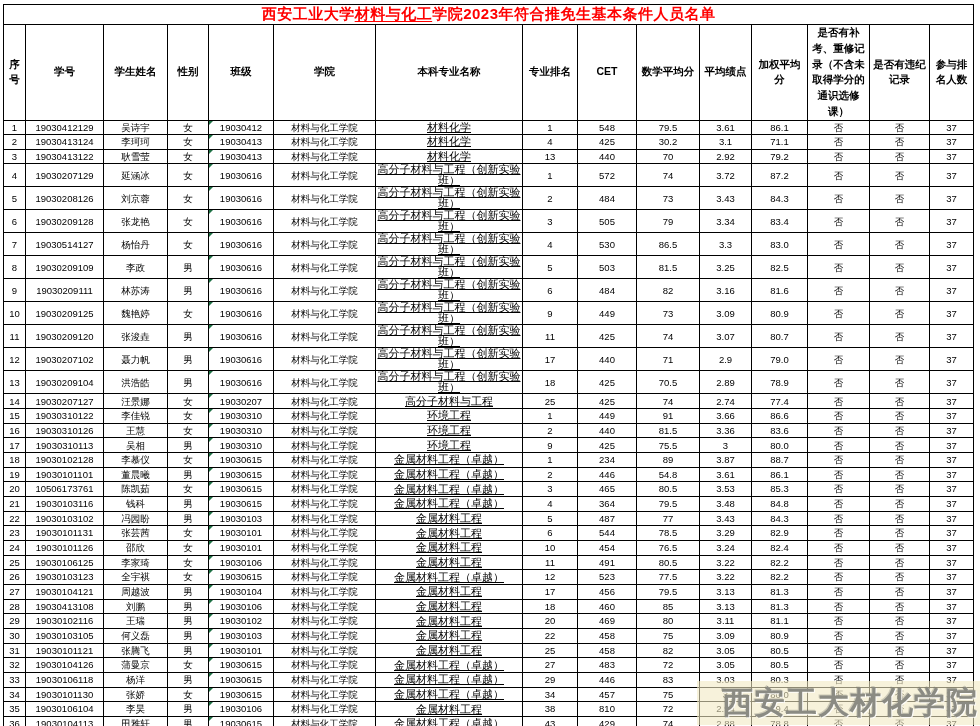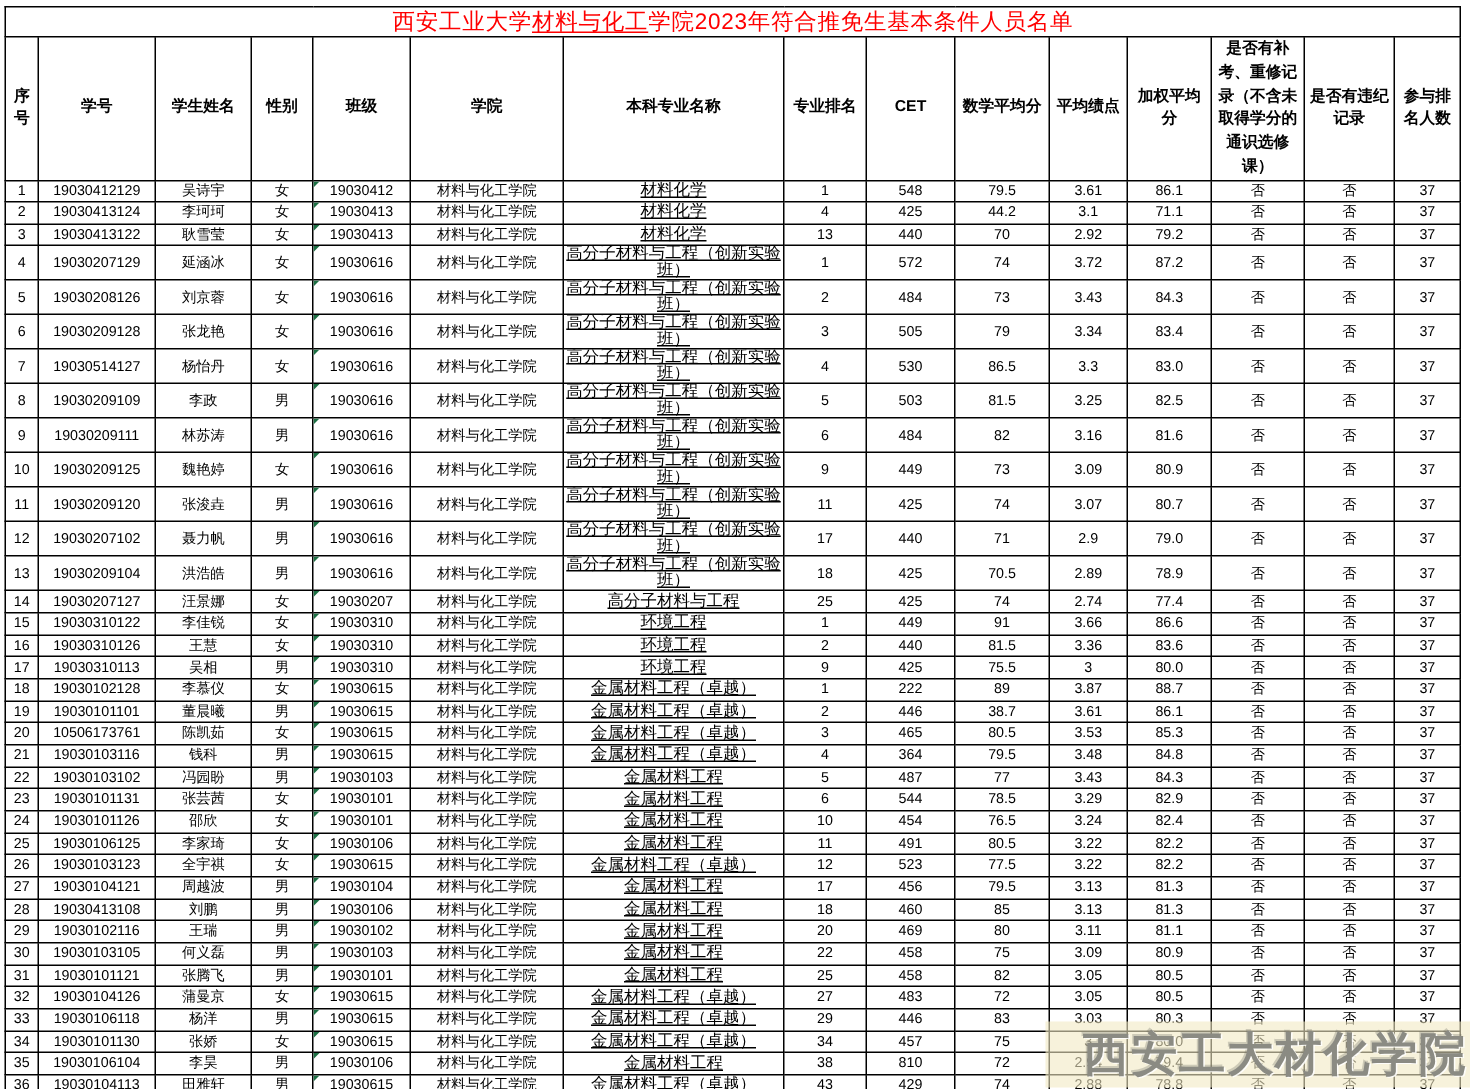--- a/index.html
+++ b/index.html
@@ -22,21 +22,21 @@
     border: 1px solid #000;
     padding: 0;
     text-align: center;
     vertical-align: middle;
     overflow: hidden;
     white-space: normal;
   }
   .title-cell {
     height: 16px;
     font-size: 15px;
-    font-weight: normal;
+    font-weight: bold;
     color: #ff0000;
     letter-spacing: .5px;
   }
   .title-cell .u-part { text-decoration: underline; text-underline-offset: 2px; }
   tr.head-row th {
     height: 92px;
     font-size: 10.5px;
     font-weight: 700;
     line-height: 1.5;
     padding: 0 2px;
@@ -142,21 +142,21 @@
         <tr>
           <td class="c-index"><span class="val">2</span></td>
           <td class="c-student-id"><span class="val">19030413124</span></td>
           <td class="c-name"><span class="val">李珂珂</span></td>
           <td class="c-gender"><span class="val">女</span></td>
           <td class="c-class"><span class="tri"></span><span class="val">19030413</span></td>
           <td class="c-college"><span class="val">材料与化工学院</span></td>
           <td class="c-major"><span class="val u">材料化学</span></td>
           <td class="c-major-rank"><span class="val">4</span></td>
           <td class="c-cet"><span class="val">425</span></td>
-          <td class="c-math-avg"><span class="val">44.2</span></td>
+          <td class="c-math-avg"><span class="val">30.2</span></td>
           <td class="c-gpa"><span class="val">3.1</span></td>
           <td class="c-weighted-avg"><span class="val">71.1</span></td>
           <td class="c-retake-record"><span class="val">否</span></td>
           <td class="c-discipline-record"><span class="val">否</span></td>
           <td class="c-ranking-pool"><span class="val">37</span></td>
         </tr>
         <tr>
           <td class="c-index"><span class="val">3</span></td>
           <td class="c-student-id"><span class="val">19030413122</span></td>
           <td class="c-name"><span class="val">耿雪莹</span></td>
@@ -413,39 +413,39 @@
         </tr>
         <tr>
           <td class="c-index"><span class="val">18</span></td>
           <td class="c-student-id"><span class="val">19030102128</span></td>
           <td class="c-name"><span class="val">李慕仪</span></td>
           <td class="c-gender"><span class="val">女</span></td>
           <td class="c-class"><span class="tri"></span><span class="val">19030615</span></td>
           <td class="c-college"><span class="val">材料与化工学院</span></td>
           <td class="c-major"><span class="val u">金属材料工程（卓越）</span></td>
           <td class="c-major-rank"><span class="val">1</span></td>
-          <td class="c-cet"><span class="val">222</span></td>
+          <td class="c-cet"><span class="val">234</span></td>
           <td class="c-math-avg"><span class="val">89</span></td>
           <td class="c-gpa"><span class="val">3.87</span></td>
           <td class="c-weighted-avg"><span class="val">88.7</span></td>
           <td class="c-retake-record"><span class="val">否</span></td>
           <td class="c-discipline-record"><span class="val">否</span></td>
           <td class="c-ranking-pool"><span class="val">37</span></td>
         </tr>
         <tr>
           <td class="c-index"><span class="val">19</span></td>
           <td class="c-student-id"><span class="val">19030101101</span></td>
           <td class="c-name"><span class="val">董晨曦</span></td>
           <td class="c-gender"><span class="val">男</span></td>
           <td class="c-class"><span class="tri"></span><span class="val">19030615</span></td>
           <td class="c-college"><span class="val">材料与化工学院</span></td>
           <td class="c-major"><span class="val u">金属材料工程（卓越）</span></td>
           <td class="c-major-rank"><span class="val">2</span></td>
           <td class="c-cet"><span class="val">446</span></td>
-          <td class="c-math-avg"><span class="val">38.7</span></td>
+          <td class="c-math-avg"><span class="val">54.8</span></td>
           <td class="c-gpa"><span class="val">3.61</span></td>
           <td class="c-weighted-avg"><span class="val">86.1</span></td>
           <td class="c-retake-record"><span class="val">否</span></td>
           <td class="c-discipline-record"><span class="val">否</span></td>
           <td class="c-ranking-pool"><span class="val">37</span></td>
         </tr>
         <tr>
           <td class="c-index"><span class="val">20</span></td>
           <td class="c-student-id"><span class="val">10506173761</span></td>
           <td class="c-name"><span class="val">陈凯茹</span></td>

